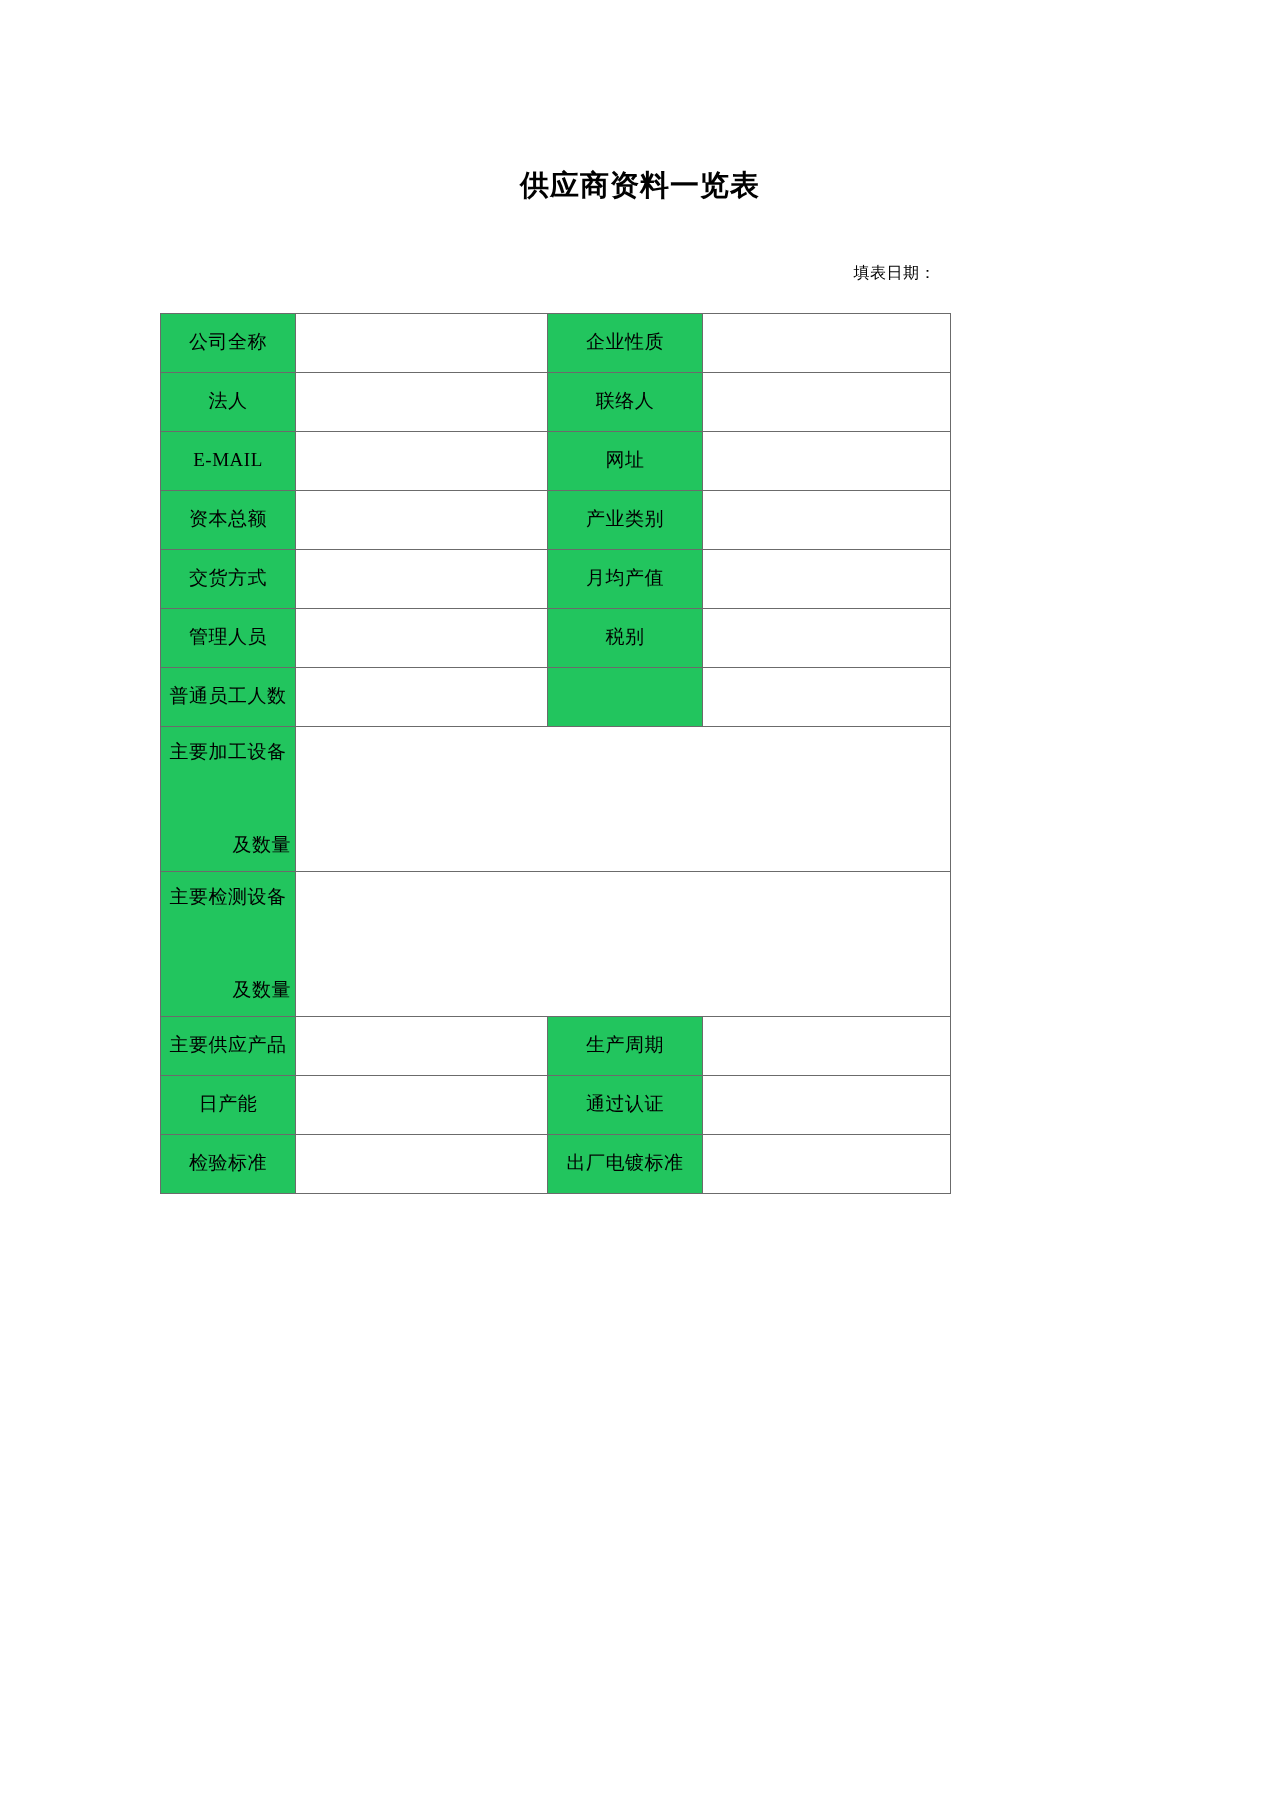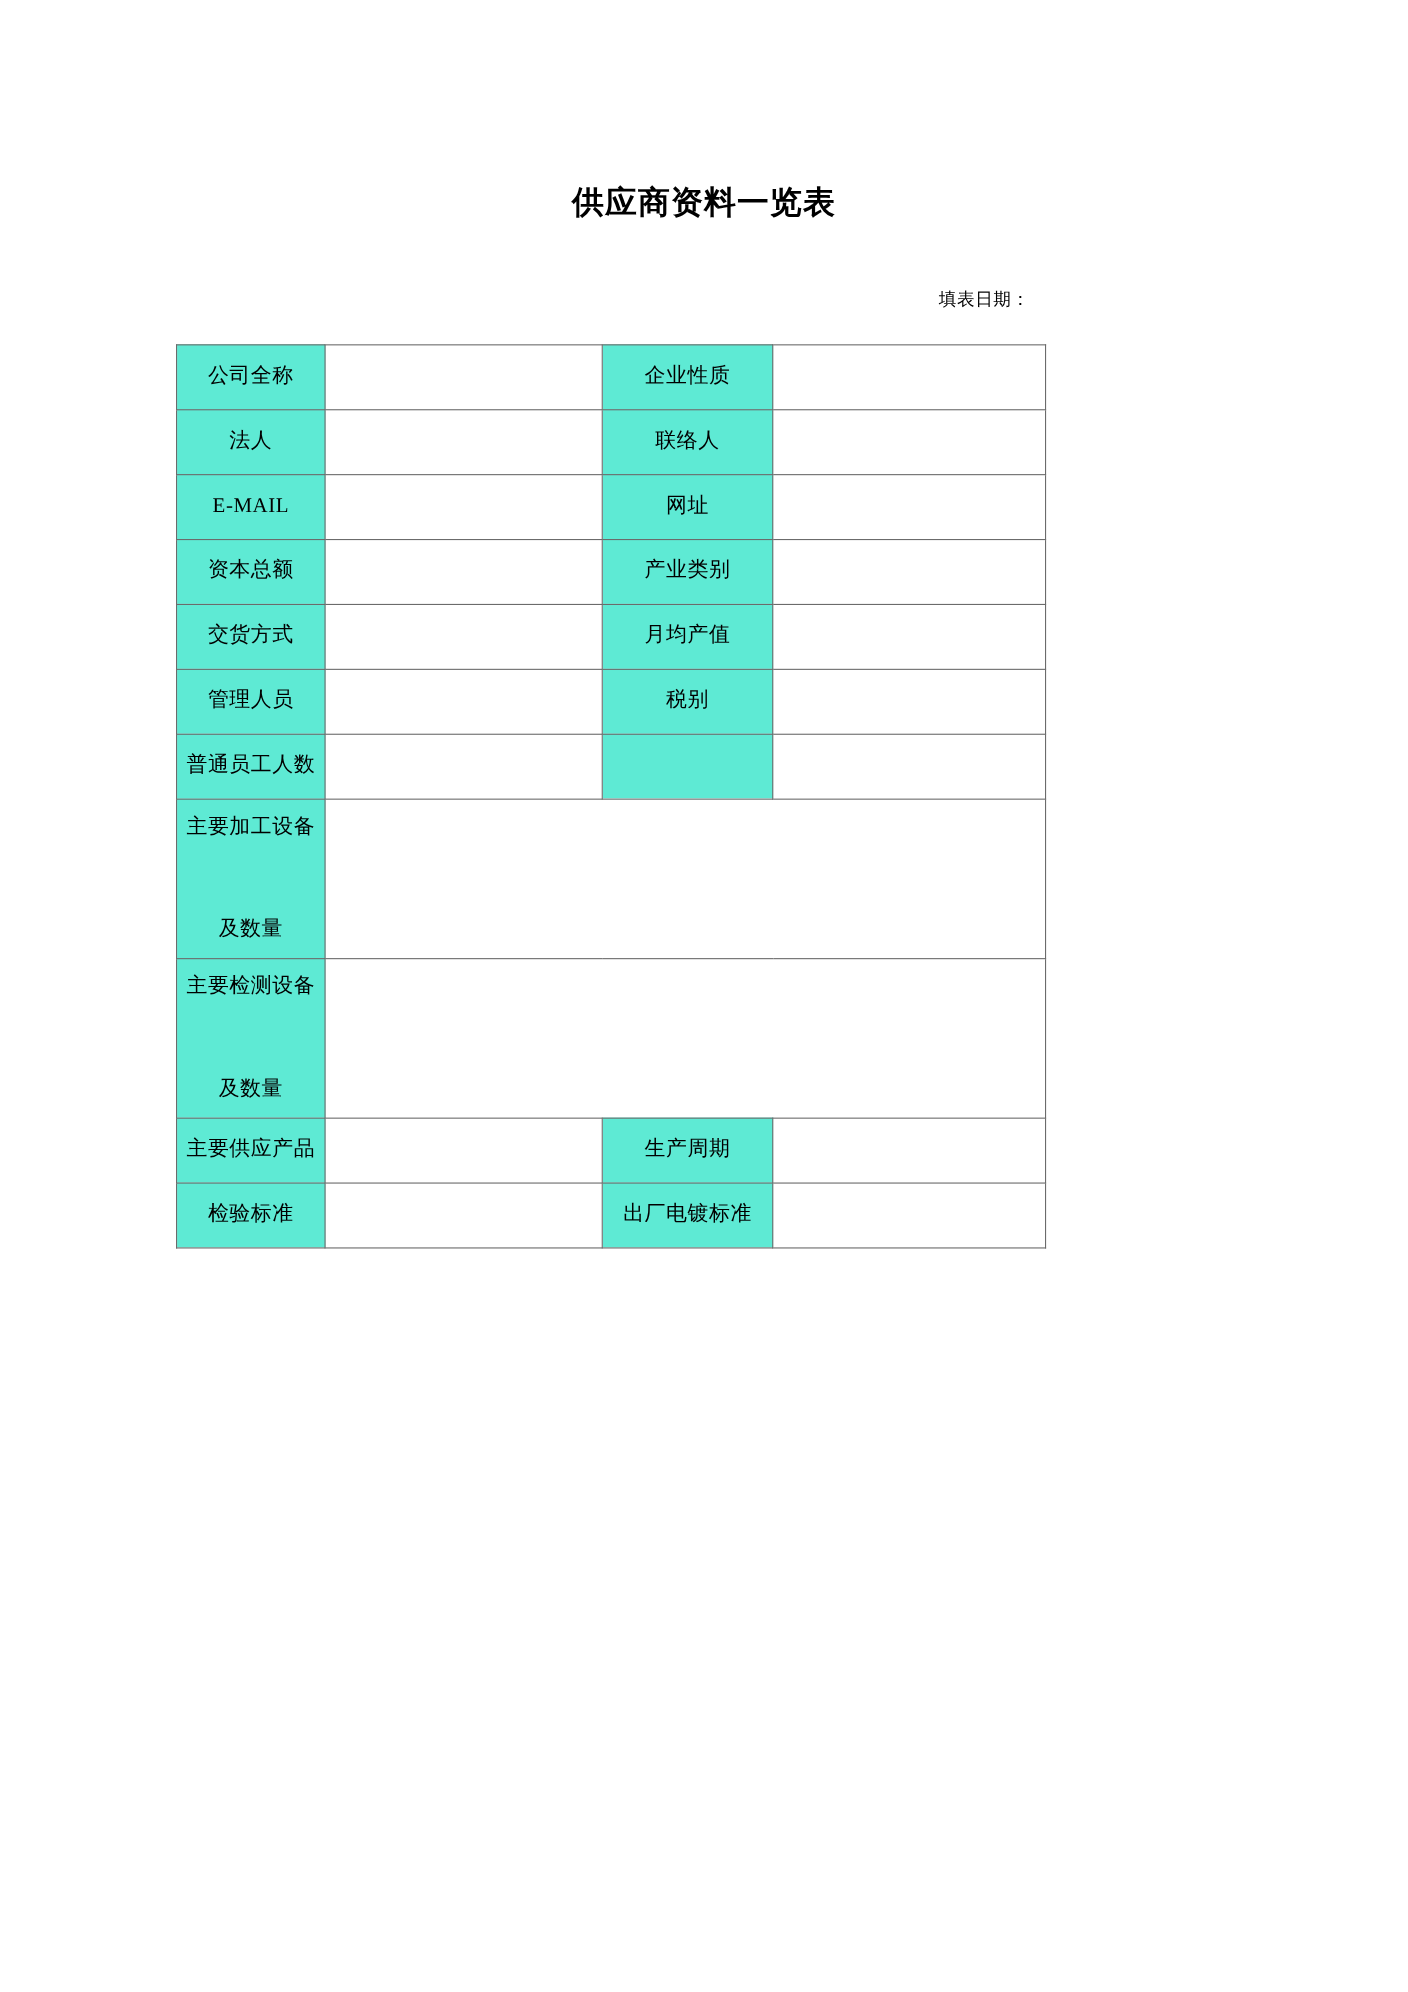--- a/index.html
+++ b/index.html
@@ -56,36 +56,37 @@
   }
   table.form td {
     border: 1px solid #6b6b6b;
     padding: 0;
     vertical-align: middle;
     font-size: 19px;
     line-height: 1.5;
     letter-spacing: 0.5px;
   }
   td.label {
-    background: #5eead4;
+    background: #22c55e;
     text-align: center;
     padding: 4px 2px;
   }
   td.value {
     background: #ffffff;
   }
   td.label.two-line {
     text-align: center;
     padding: 10px 4px;
   }
   td.label .ln {
     display: block;
   }
   td.label .ln.second {
     margin-top: 64px;
+    text-align: right;
   }
   
   col.c1 { width: 135px; }
   col.c2 { width: 252px; }
   col.c3 { width: 155px; }
   col.c4 { width: 248px; }
   .r-normal { height: 59px; }
   .r-addr   { height: 58px; }
   .r-big    { height: 145px; }
   .nowrap { white-space: nowrap; }
@@ -176,20 +177,26 @@
           <td class="value" colspan="3"></td>
         </tr>
 
         <tr class="r-normal">
           <td class="label nowrap">主要供应产品</td>
           <td class="value"></td>
           <td class="label">生产周期</td>
           <td class="value"></td>
         </tr>
 
+        <tr class="r-normal">
+          <td class="label">日产能</td>
+          <td class="value"></td>
+          <td class="label">通过认证</td>
+          <td class="value"></td>
+        </tr>
 
         <tr class="r-normal">
           <td class="label">检验标准</td>
           <td class="value"></td>
           <td class="label nowrap">出厂电镀标准</td>
           <td class="value"></td>
         </tr>
 
       </tbody>
     </table>

